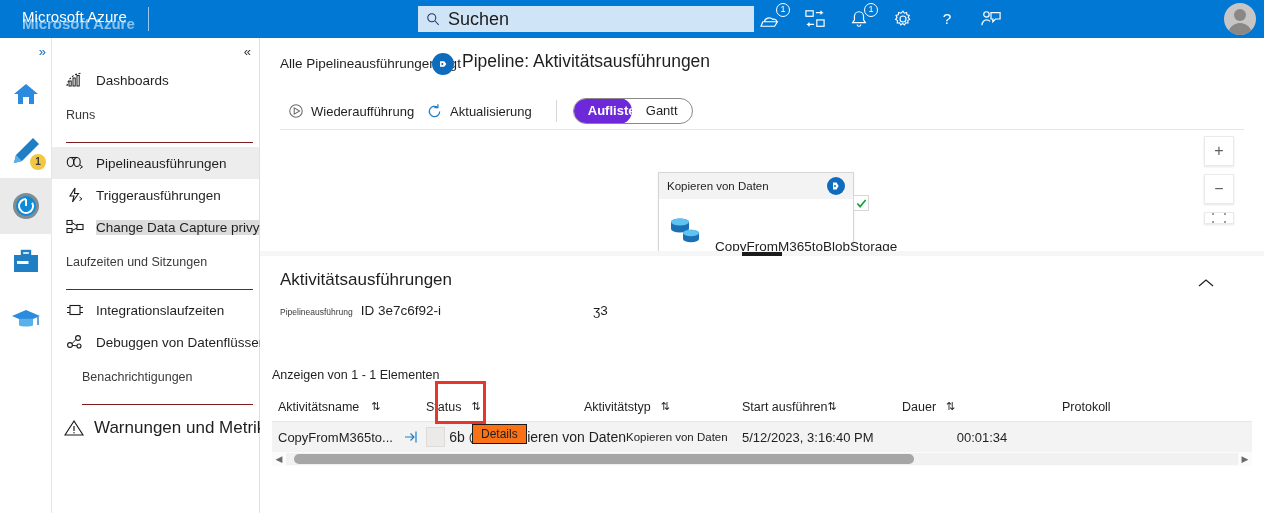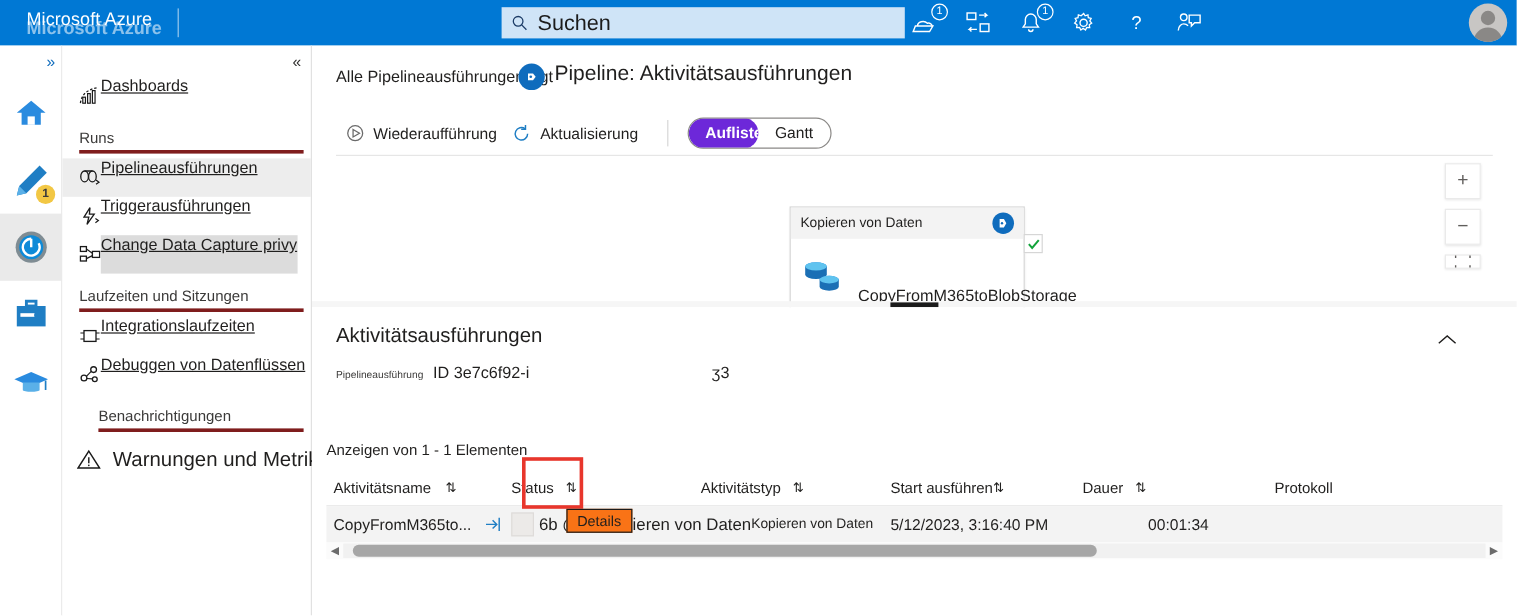--- a/index.html
+++ b/index.html
@@ -87,30 +87,30 @@
   
   .sidenav {
     position: absolute; left: 52px; top: 38px; width: 208px; height: 475px;
     background: #ffffff; border-right: 1px solid #e1e1e1;
   }
   .collapse-btn {
     position: absolute; right: 8px; top: 6px; color: #323130;
     font-size: 13px; cursor: pointer;
   }
   .nav-row {
-    position: relative; display: flex; 
+    position: relative; display: flex; align-items: center; gap: 12px;
     height: 32px; padding-left: 14px; cursor: pointer; font-size: 13.5px;
-    color: #201f1e; white-space: nowrap; text-decoration: underline;
+    color: #201f1e; white-space: nowrap;
   }
   .nav-row.active { background: #ededed; }
   .nav-row .nlabel.hl { background: #dcdcdc; }
   .nav-ico { width: 18px; display:flex; align-items:center; justify-content:center; flex: 0 0 18px; }
   .nav-section {
-    font-size: 12.5px; color: #3b3a39; padding: 0 0 3px 14px;
-    border-bottom: 3px solid #7f1d1d; margin: 0 6px 0 14px;
+    font-size: 12.5px; color: #3b3a39; padding: 0 0 20px 14px;
+    border-bottom: 1px solid #7f1d1d; margin: 0 6px 0 14px;
     padding-left: 0;
   }
   .nav-section-wrap { margin-top: 12px; }
   .nav-alert {
     display: flex; align-items: center; gap: 10px; padding-left: 12px;
     font-size: 17px; color: #201f1e; height: 34px; cursor: pointer; white-space: nowrap;
   }
 
   
   .main {

